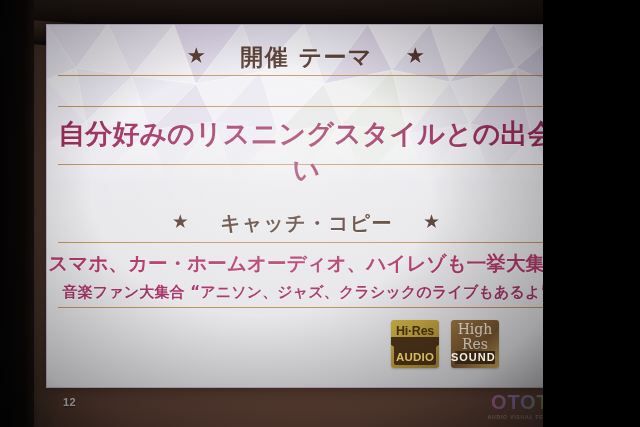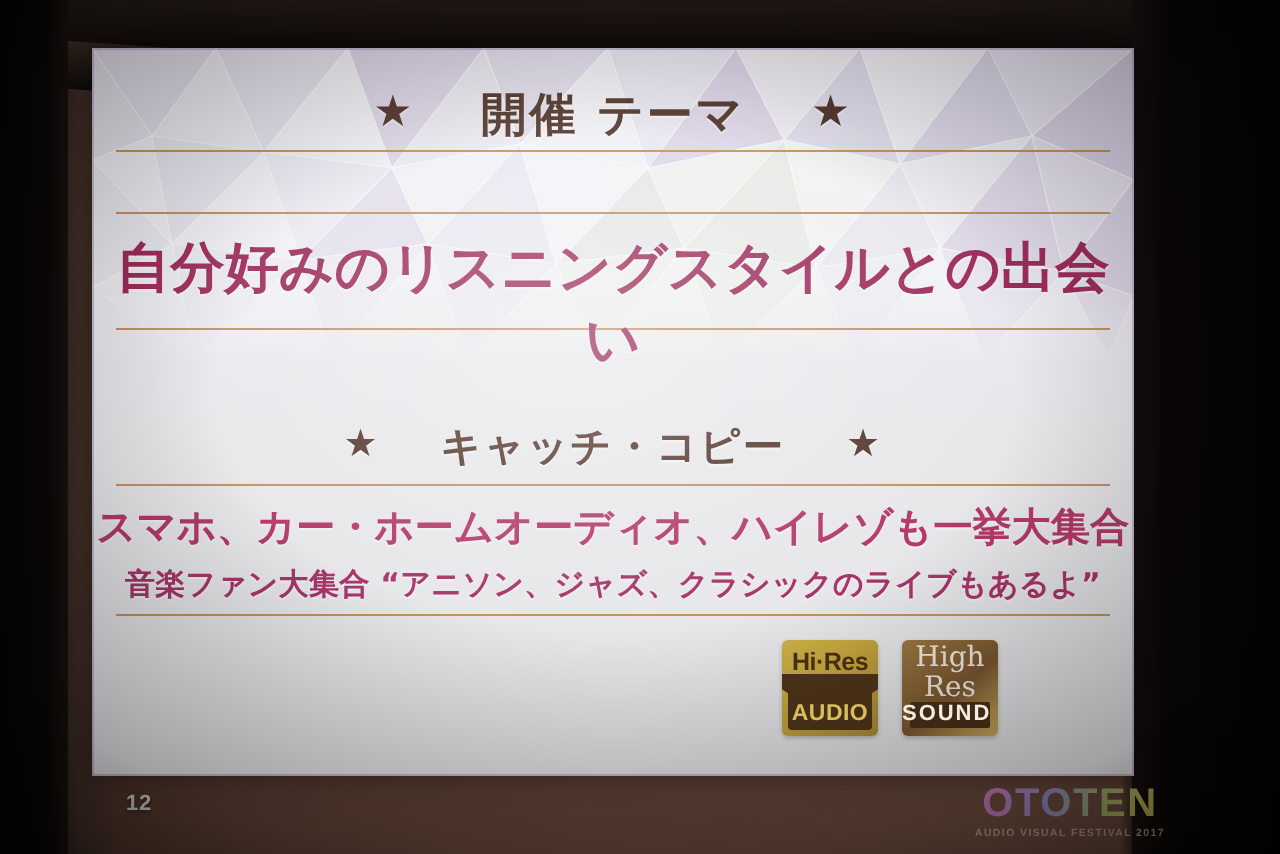--- a/index.html
+++ b/index.html
@@ -2,21 +2,21 @@
 <html><head>
 <meta charset="utf-8">
 <style>
   html, body {
     margin: 0;
     padding: 0;
     background: #000;
   }
   #stage {
     position: relative;
-    width: 640px;
+    width: 543px;
     height: 427px;
     overflow: hidden;
     background: #090605;
     font-family: "DejaVu Sans", "Liberation Sans", sans-serif;
   }
 
   
   #wall {
     position: absolute;
     left: 0; top: 0; right: 0; bottom: 0;

